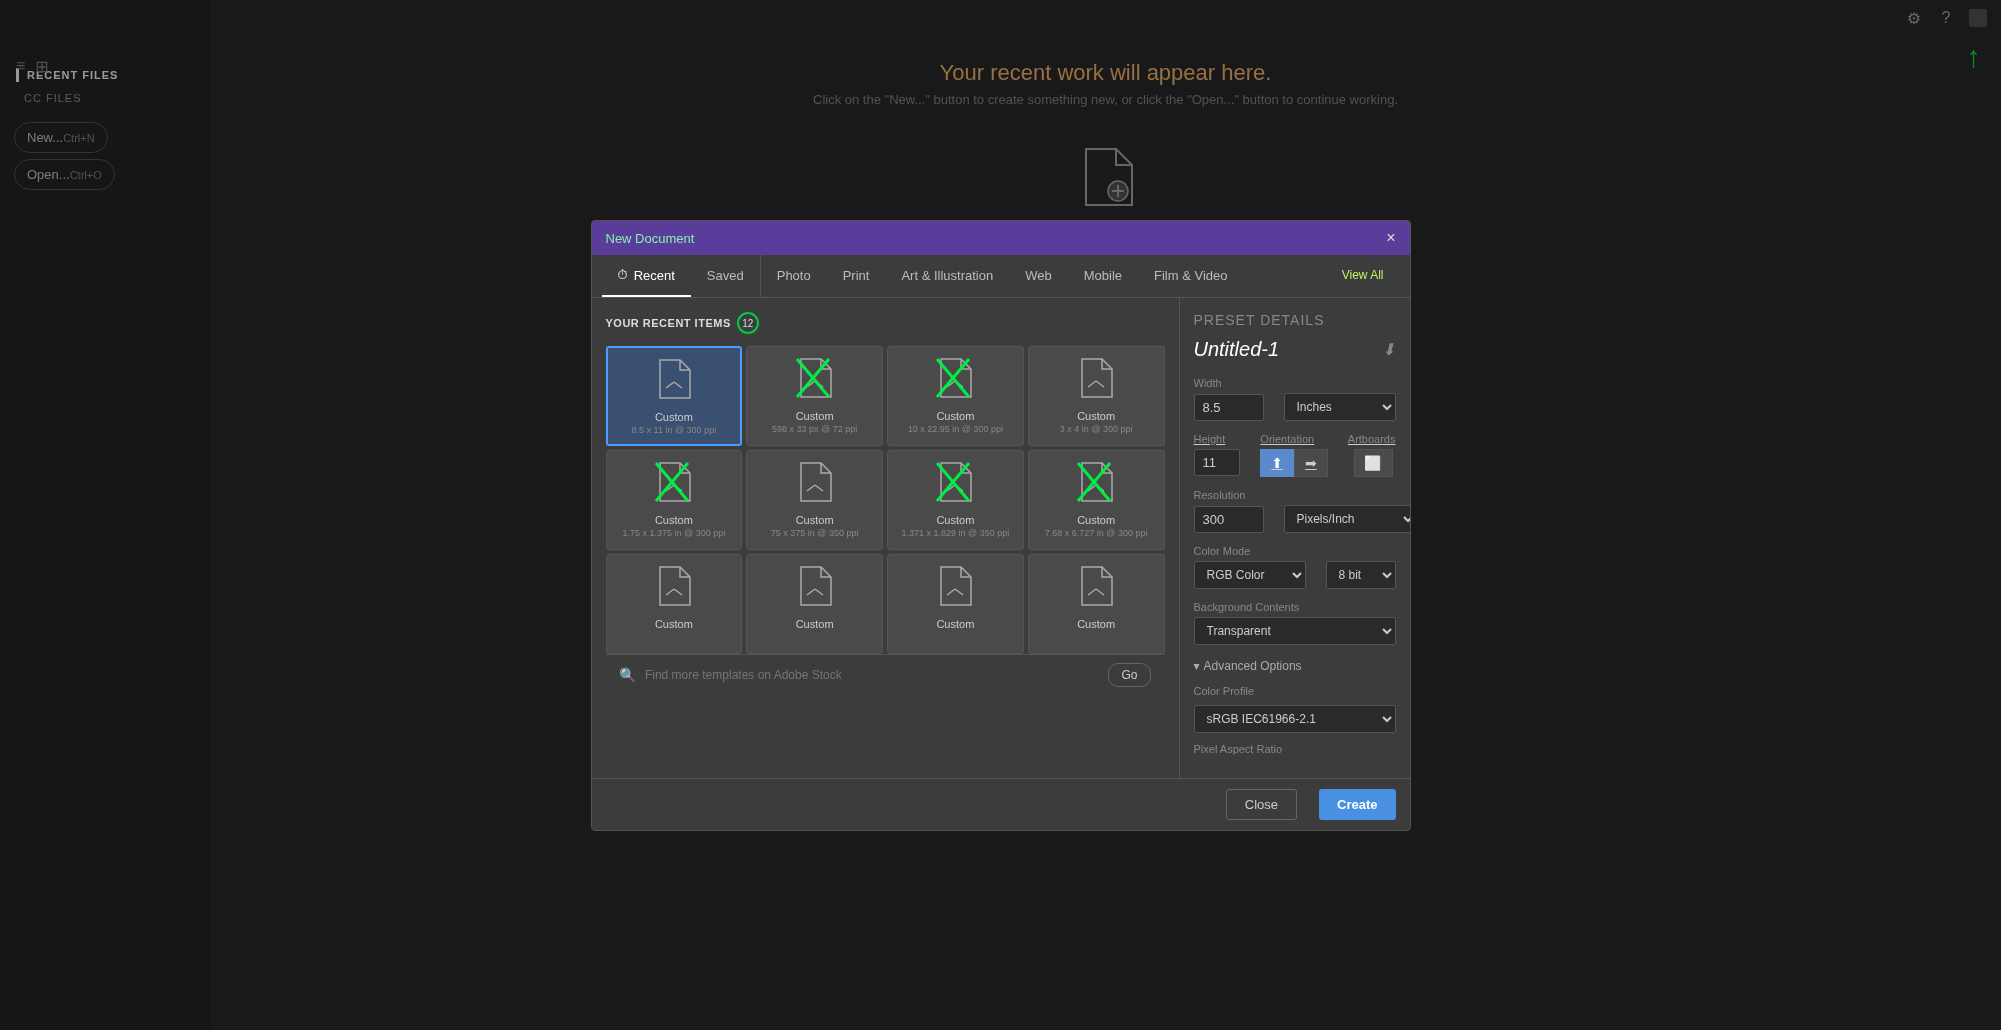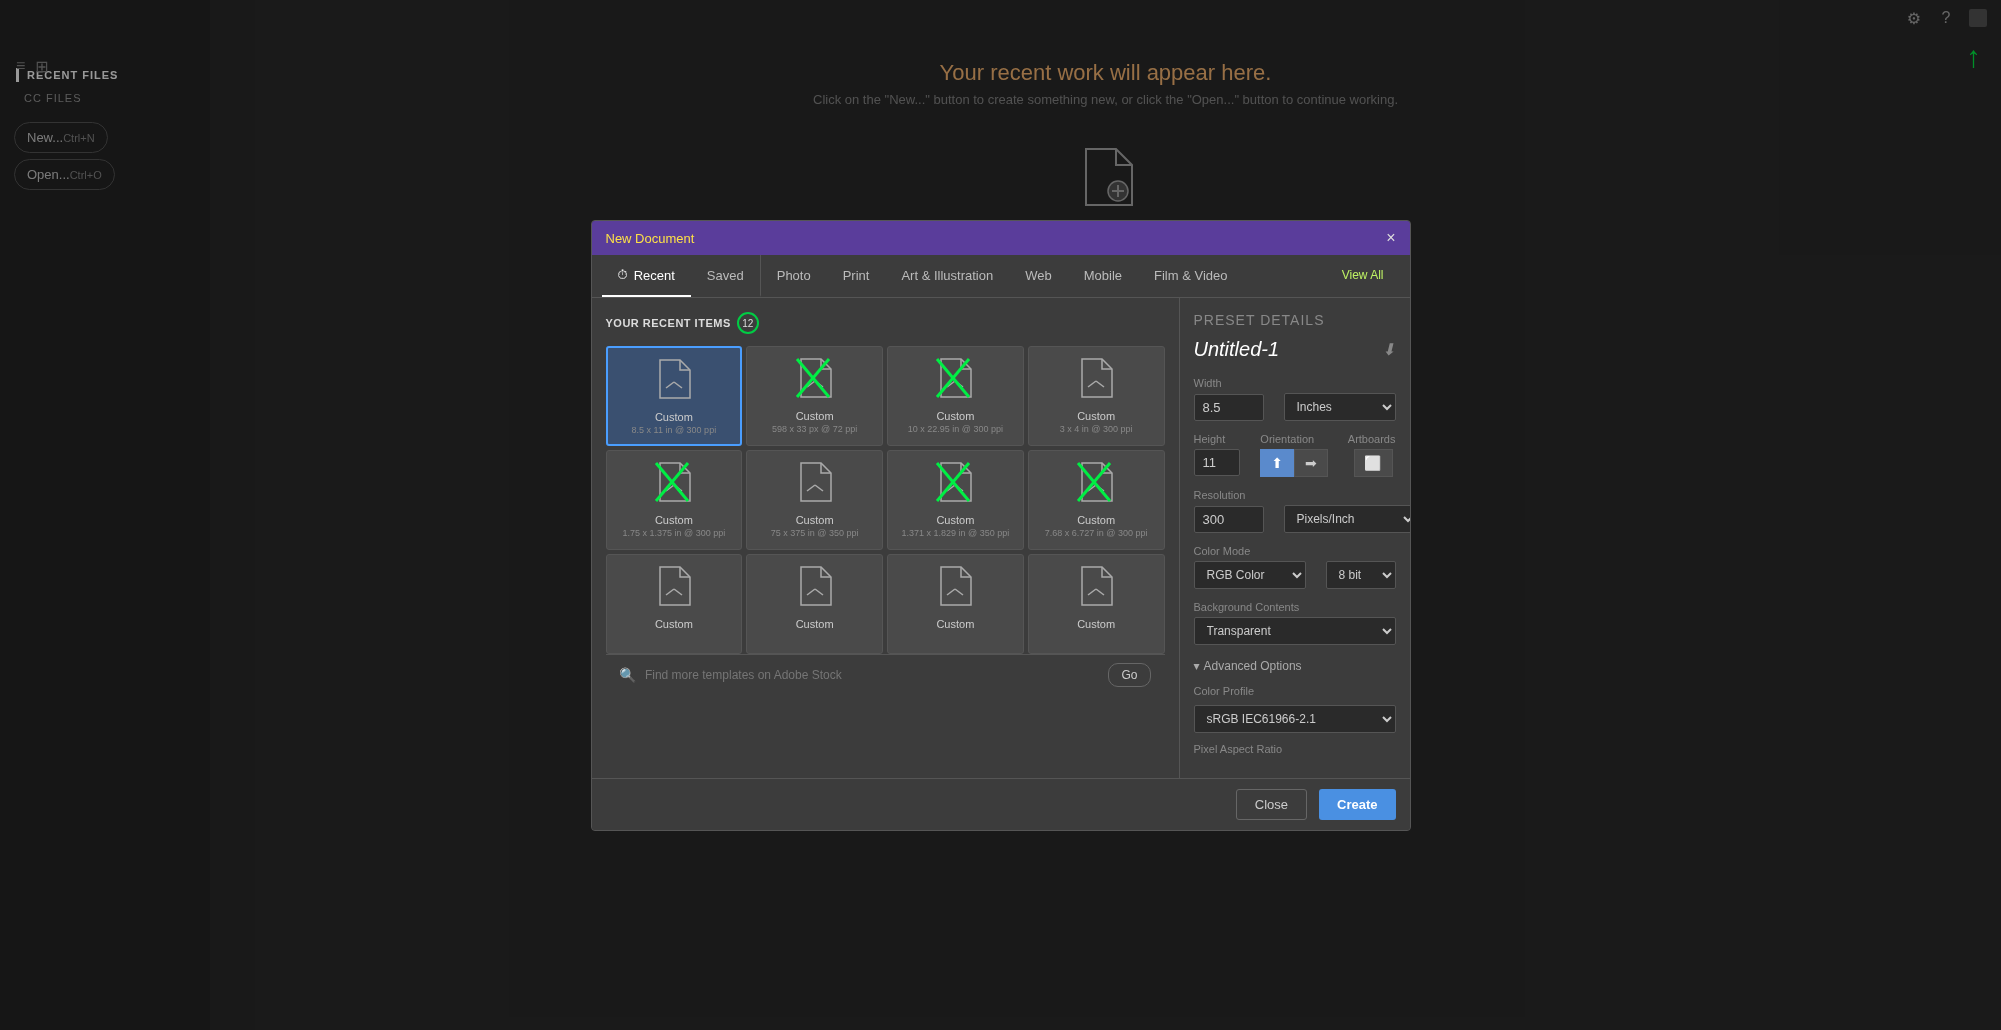--- a/index.html
+++ b/index.html
@@ -190,21 +190,21 @@
 
     
     .dialog-titlebar {
       background: #5a3d9b;
       padding: 8px 14px;
       display: flex;
       align-items: center;
       justify-content: space-between;
     }
     .dialog-title {
-      color: #fde047;
+      color: #86efac;
       font-size: 13px;
       font-weight: normal;
     }
     .dialog-close {
       color: #ddd;
       font-size: 16px;
       cursor: pointer;
       background: none;
       border: none;
     }
@@ -411,21 +411,21 @@
       font-size: 11px;
       color: #888;
       margin-top: 10px;
     }
 
     
     .dialog-footer {
       padding: 10px 14px;
       display: flex;
       justify-content: flex-end;
-      gap: 12px;
+      gap: 22px;
       border-top: 1px solid #555;
       background: #3c3c3c;
     }
     .btn-close {
       background: transparent;
       border: 1px solid #666;
       color: #ccc;
       padding: 7px 18px;
       border-radius: 3px;
       cursor: pointer;
@@ -779,21 +779,21 @@
       <div class="field-row">
         <input class="field-input" type="text" value="8.5" style="">
         <select class="field-select">
           <option>Inches</option>
           <option>Pixels</option>
           <option>Centimeters</option>
           <option>Millimeters</option>
         </select>
       </div>
 
-      <div style="display:flex; gap:20px; margin-top:0;">
+      <div style="display:flex; gap:20px; margin-top:0;text-decoration:underline;">
         <div style="flex:1">
           <div class="field-label">Height</div>
           <input class="field-input" type="text" value="11" style="width: 100%;">
         </div>
         <div>
           <div class="field-label">Orientation</div>
           <div class="orientation-row">
             <button class="orient-btn active">⬆</button>
             <button class="orient-btn">➡</button>
           </div>

